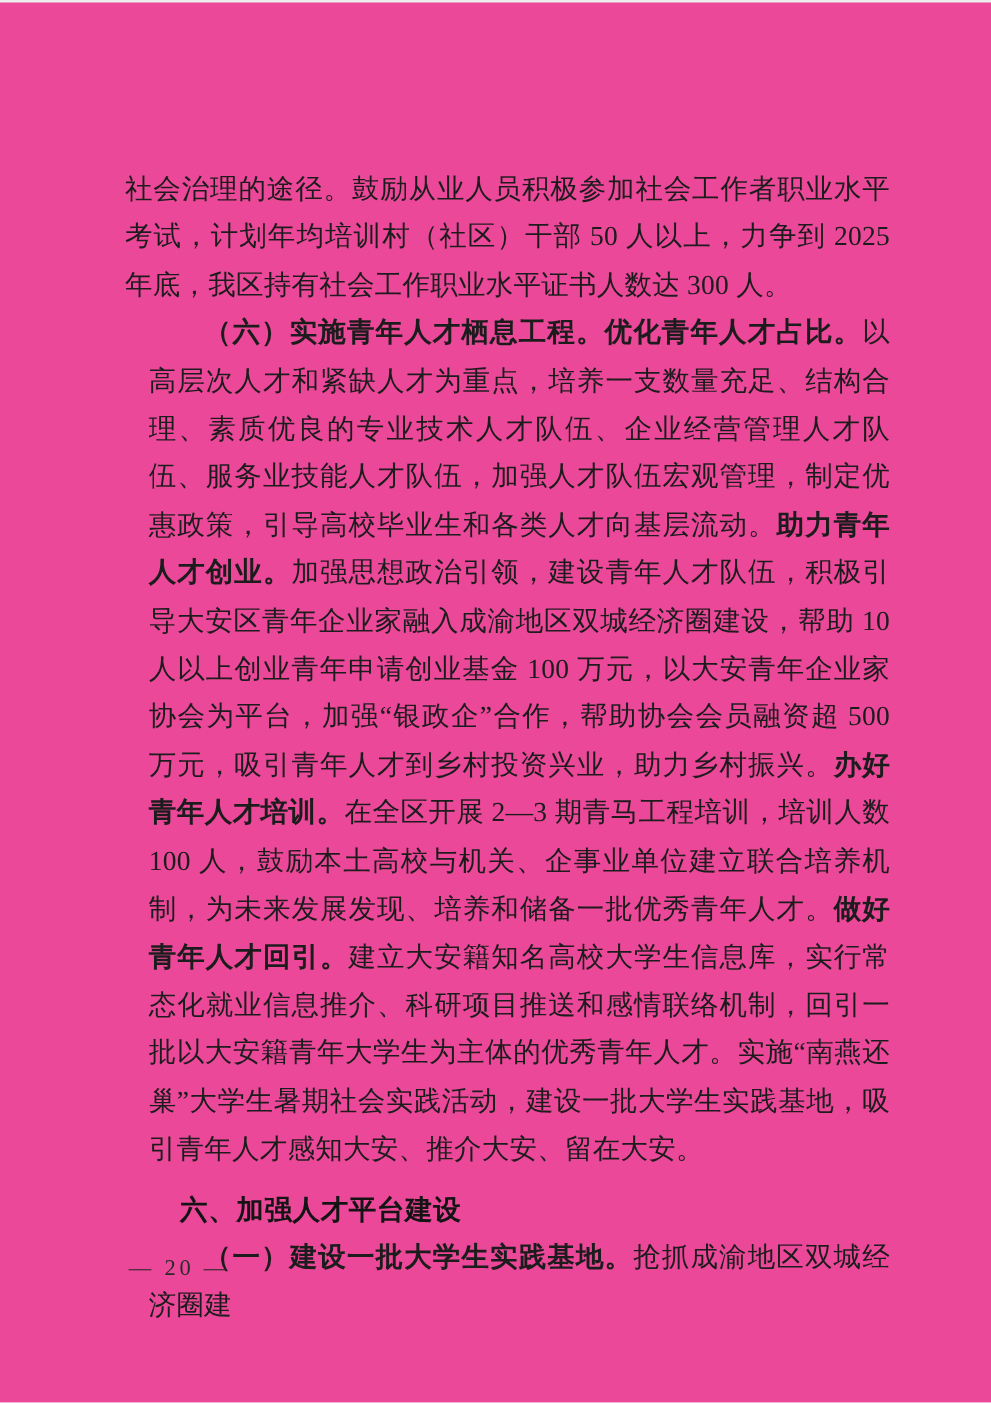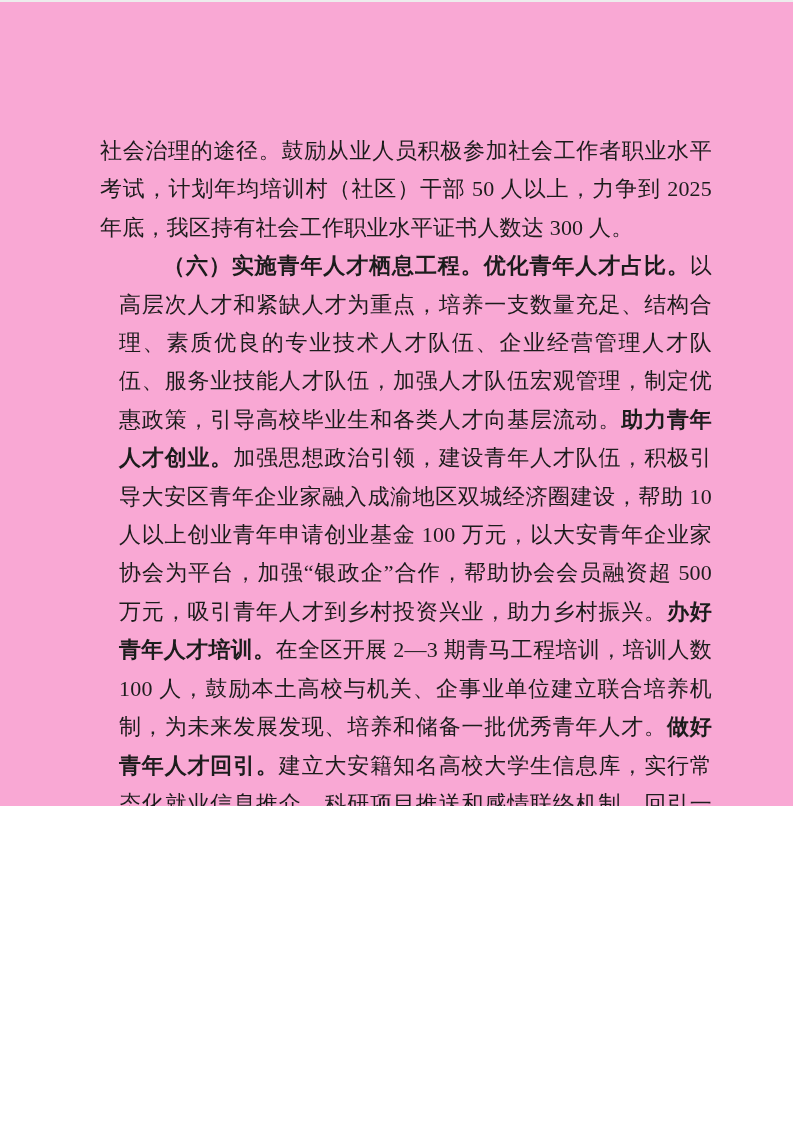--- a/index.html
+++ b/index.html
@@ -3,22 +3,22 @@
 <meta charset="utf-8">
 <style>
   html, body {
     margin: 0;
     padding: 0;
     background: #ffffff;
   }
   .page {
     position: relative;
     width: 793px;
-    height: 806px;
-    background: #f9a8d4;
+    height: 1122px;
+    background: #ec4899;
     overflow: hidden;
     font-family: "Liberation Serif", serif;
     color: #1c1c1c;
   }
   .scan-line-top {
     position: absolute;
     top: 0;
     left: 0;
     width: 100%;
     height: 2px;
@@ -71,20 +71,21 @@
 
 <div class="page">
   <div class="scan-line-top"></div>
 
   <main class="content">
 
     <p class="para"><span>社会治理的途径。鼓励从业人员积极参加社会工作者职业水平考试，计划年均培训村（社区）干部 50 人以上，力争到 2025 年底，我区持有社会工作职业水平证书人数达 300 人。</span></p>
 
     <p class="para indent"><span class="bold-lead">（六）实施青年人才栖息工程。优化青年人才占比。</span><span>以高层次人才和紧缺人才为重点，培养一支数量充足、结构合理、素质优良的专业技术人才队伍、企业经营管理人才队伍、服务业技能人才队伍，加强人才队伍宏观管理，制定优惠政策，引导高校毕业生和各类人才向基层流动。</span><span class="bold-lead">助力青年人才创业。</span><span>加强思想政治引领，建设青年人才队伍，积极引导大安区青年企业家融入成渝地区双城经济圈建设，帮助 10 人以上创业青年申请创业基金 100 万元，以大安青年企业家协会为平台，加强“银政企”合作，帮助协会会员融资超 500 万元，吸引青年人才到乡村投资兴业，助力乡村振兴。</span><span class="bold-lead">办好青年人才培训。</span><span>在全区开展 2—3 期青马工程培训，培训人数 100 人，鼓励本土高校与机关、企事业单位建立联合培养机制，为未来发展发现、培养和储备一批优秀青年人才。</span><span class="bold-lead">做好青年人才回引。</span><span>建立大安籍知名高校大学生信息库，实行常态化就业信息推介、科研项目推送和感情联络机制，回引一批以大安籍青年大学生为主体的优秀青年人才。实施“南燕还巢”大学生暑期社会实践活动，建设一批大学生实践基地，吸引青年人才感知大安、推介大安、留在大安。</span></p>
 
+    <h2 class="section-heading">六、加强人才平台建设</h2>
 
     <p class="para indent"><span class="bold-lead">（一）建设一批大学生实践基地。</span><span>抢抓成渝地区双城经济圈建</span></p>
 
   </main>
 
   <footer class="page-footer">
     <span>— 20 —</span>
   </footer>
 </div>
 

